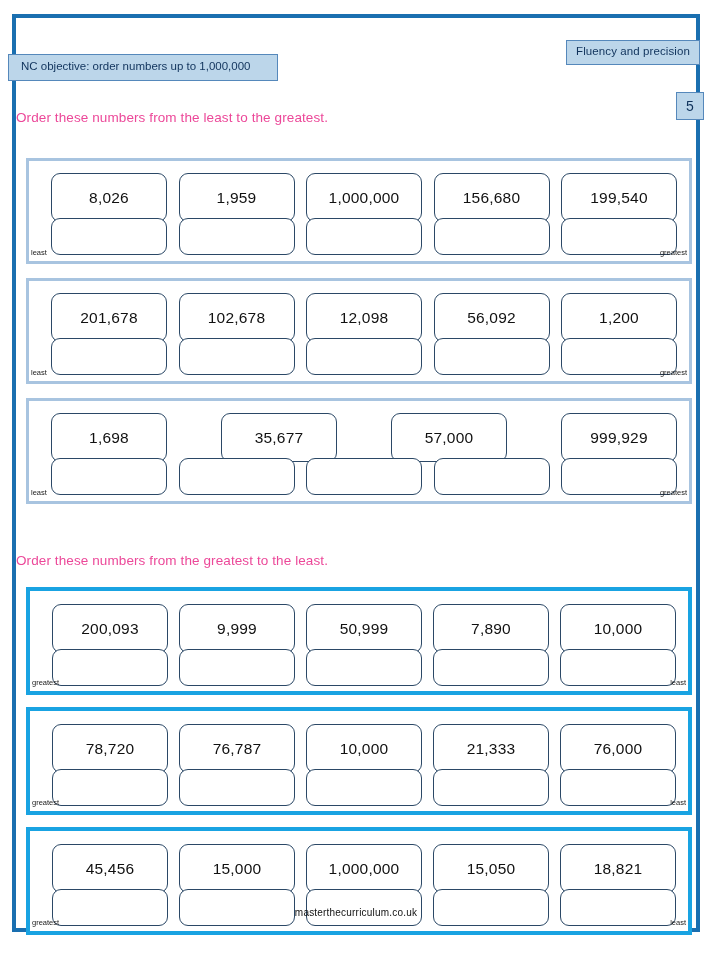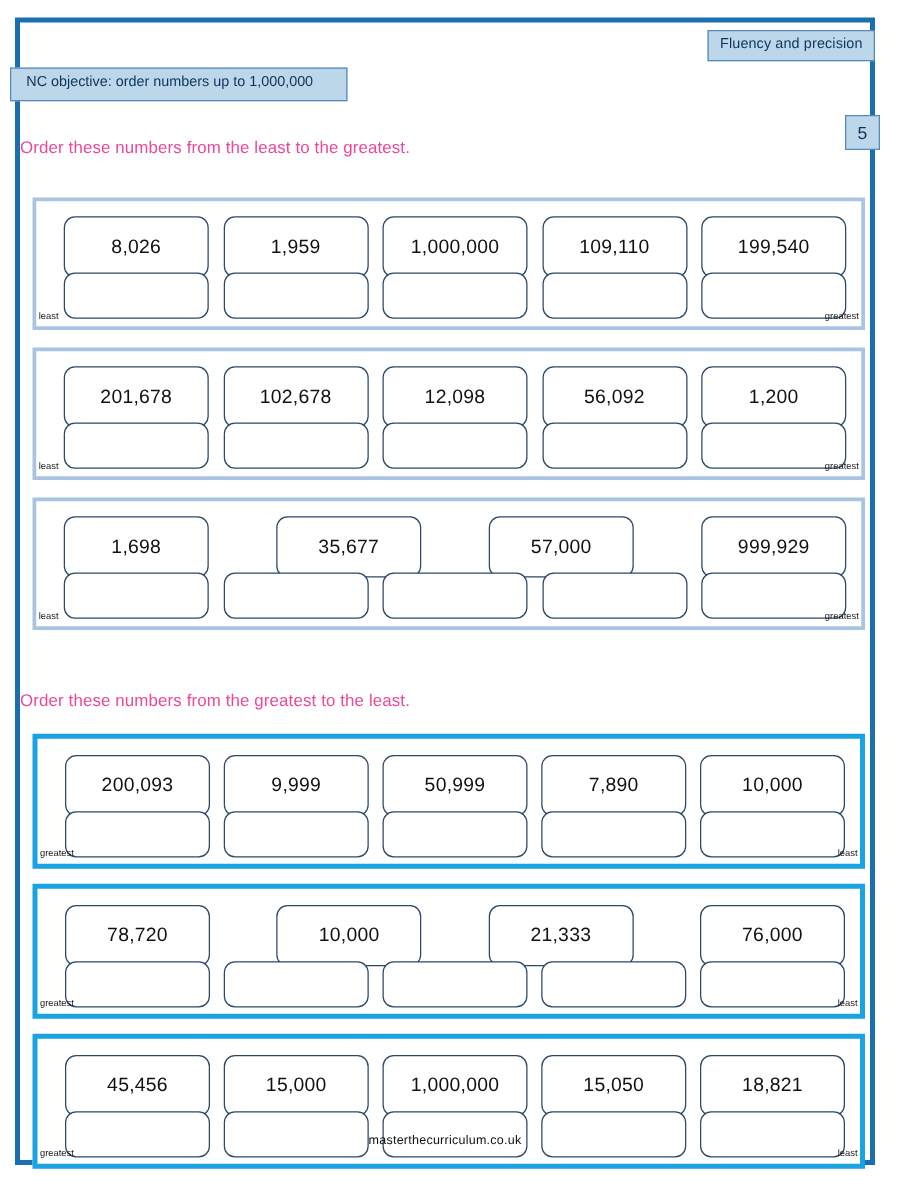--- a/index.html
+++ b/index.html
@@ -23,21 +23,21 @@
     height: 918px;
     box-sizing: border-box;
     border: 4px solid #1a6fb0;
     background: #ffffff;
   }
 
   
   .fluency-badge {
     position: absolute;
     right: -4px;
-    top: 6px;
+    top: 22px;
     background: #bcd6ea;
     border: 1px solid #5588bb;
     color: #10335c;
     font-size: 11.5px;
     line-height: 1;
     padding: 5px 9px 6px 9px;
     white-space: nowrap;
     letter-spacing: 0.1px;
   }
 
@@ -170,21 +170,21 @@
 
   <div class="instruction instruction-1">Order these numbers from the least to the greatest.</div>
 
   <div class="instruction instruction-2">Order these numbers from the greatest to the least.</div>
 
   <div class="group least-first g1">
     <div class="row row-numbers">
       <div class="cell">8,026</div>
       <div class="cell">1,959</div>
       <div class="cell">1,000,000</div>
-      <div class="cell">109,110</div>
+      <div class="cell">156,680</div>
       <div class="cell">199,540</div>
     </div>
     <div class="row row-answers">
       <div class="cell answer-cell"></div>
       <div class="cell answer-cell"></div>
       <div class="cell answer-cell"></div>
       <div class="cell answer-cell"></div>
       <div class="cell answer-cell"></div>
     </div>
     <div class="edge-label left">least</div>
@@ -243,20 +243,21 @@
       <div class="cell answer-cell"></div>
       <div class="cell answer-cell"></div>
     </div>
     <div class="edge-label left">greatest</div>
     <div class="edge-label right">least</div>
   </div>
 
   <div class="group greatest-first g5">
     <div class="row row-numbers">
       <div class="cell">78,720</div>
+      <div class="cell">76,787</div>
       <div class="cell">10,000</div>
       <div class="cell">21,333</div>
       <div class="cell">76,000</div>
     </div>
     <div class="row row-answers">
       <div class="cell answer-cell"></div>
       <div class="cell answer-cell"></div>
       <div class="cell answer-cell"></div>
       <div class="cell answer-cell"></div>
       <div class="cell answer-cell"></div>

